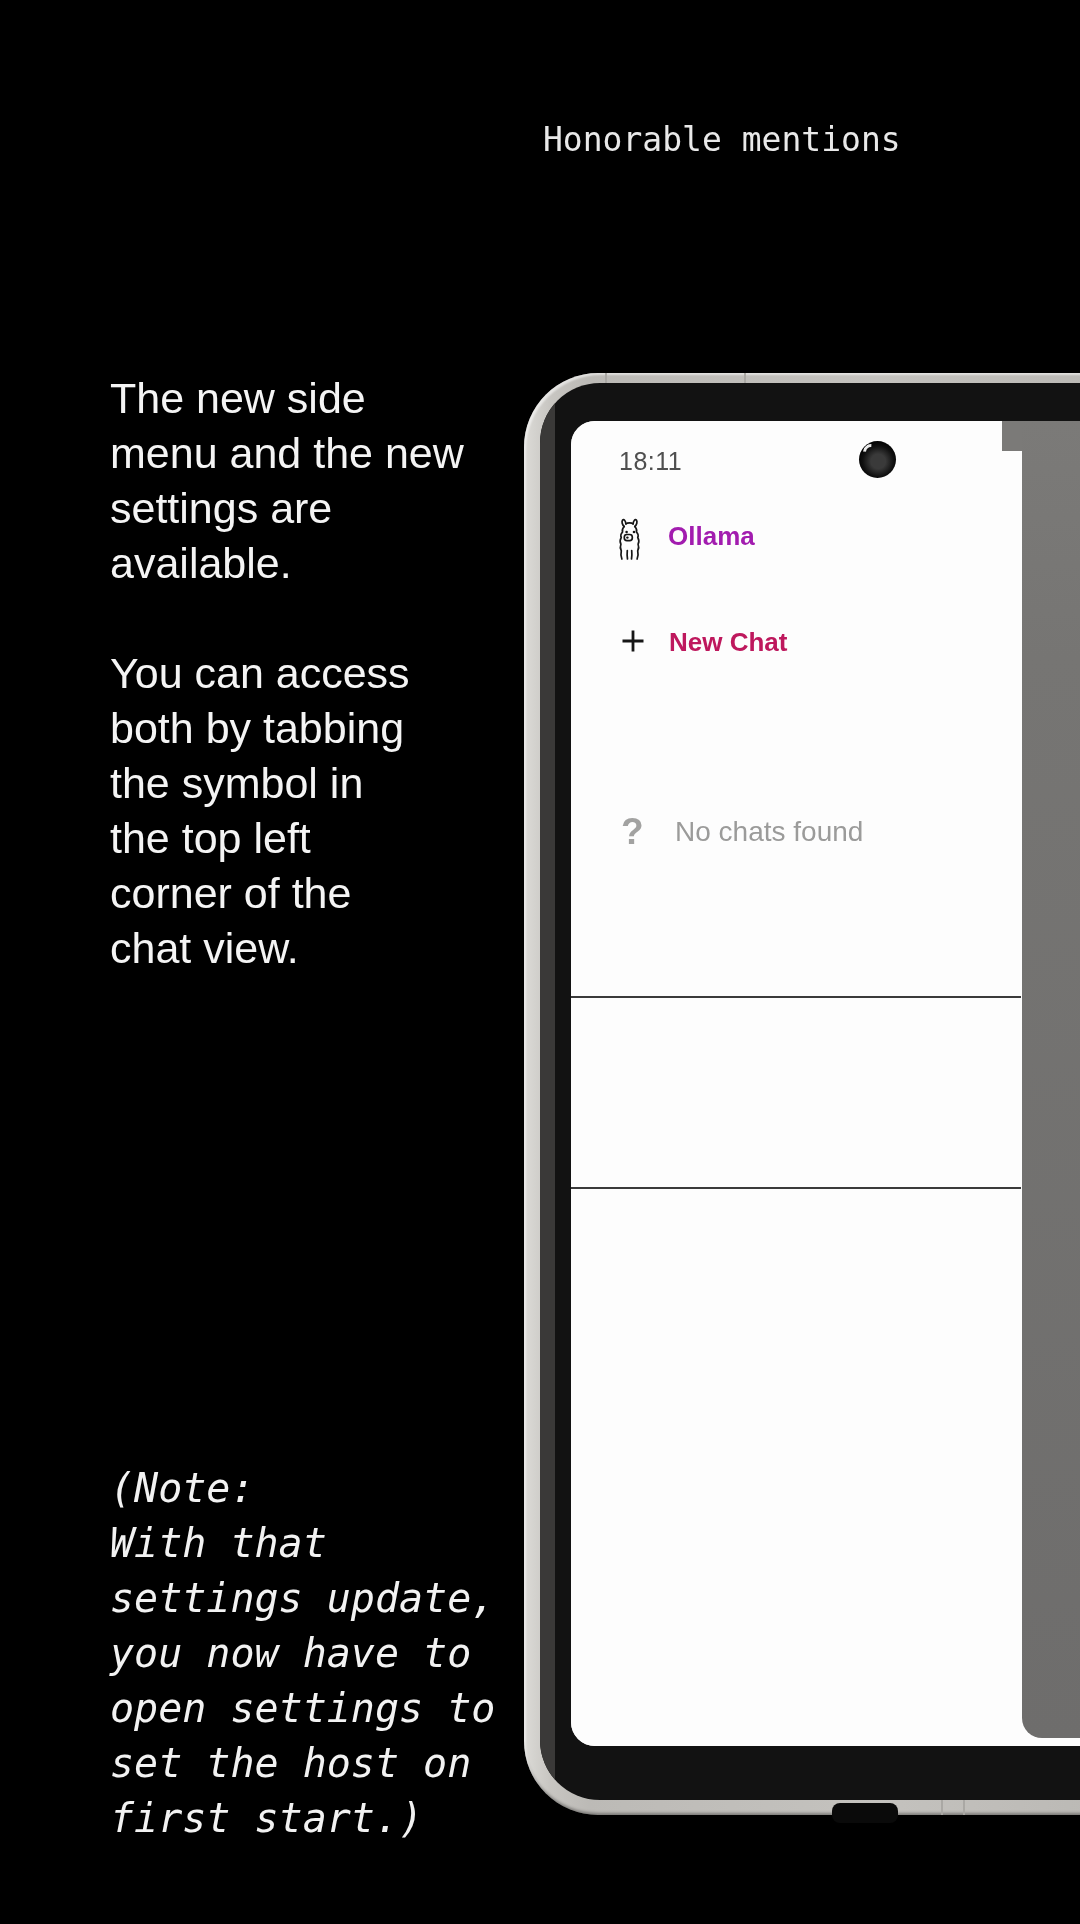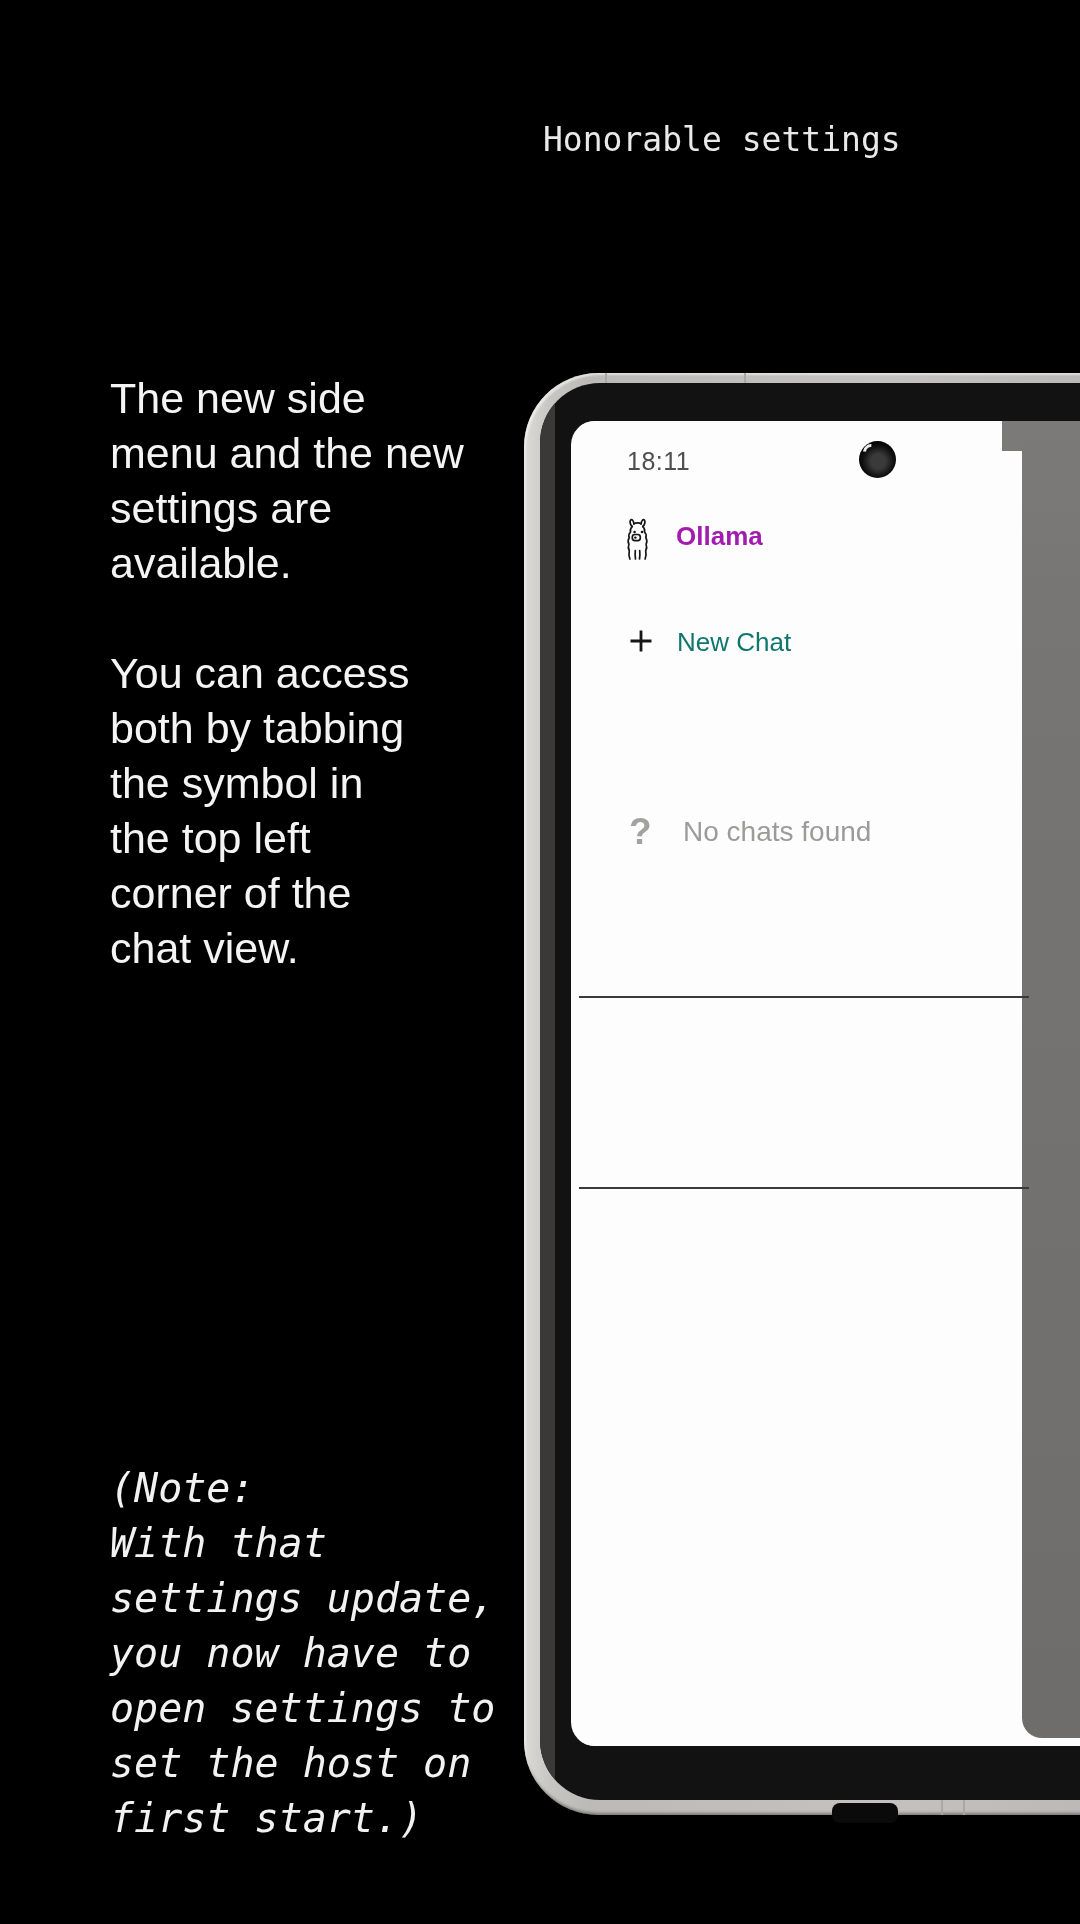--- a/index.html
+++ b/index.html
@@ -65,21 +65,21 @@
     background:linear-gradient(180deg,#7b7a78 0%,#767573 18%,#6e6d6c 100%);
     border-bottom-left-radius:20px;
     z-index:1;
   }
   .dim-corner-patch{
     position:absolute;left:431px;top:0;width:20px;height:30px;
     background:#7b7a78;z-index:1;
   }
   
   .drawer{
-    position:absolute;left:8px;top:0;width:398px;height:100%;
+    position:absolute;left:0;top:0;width:398px;height:100%;
     background:#fdfdfd;border-top-right-radius:18px;
     z-index:2;
   }
   .status-time{
     position:absolute;left:48px;top:26px;
     font-size:25px;line-height:28px;color:#4f4f4f;font-weight:500;
     letter-spacing:.5px;
   }
   .camera{
     position:absolute;left:288px;top:20px;width:37px;height:37px;
@@ -100,37 +100,37 @@
   .divider{position:absolute;left:0;width:450px;height:2px;background:#3a3a3a;}
   .divider-1{top:575px;}
   .divider-2{top:766px;}
   .menu-row{position:absolute;left:0;width:450px;height:60px;}
   .row-new-chat{top:191px;}
   .row-settings{top:275px;}
   .plus-icon{position:absolute;left:50px;top:17px;}
   .dns-icon{position:absolute;left:49px;top:17px;}
   .menu-label{
     position:absolute;left:98px;top:15px;
-    font-size:26px;line-height:30px;color:#0f766e;font-weight:400;
+    font-size:26px;line-height:30px;color:#be185d;font-weight:700;
   }
   .row-new-chat .plus-icon{top:198px - 0px;}
   .empty-row{position:absolute;left:0;top:380px;width:450px;height:62px;}
   .question-icon{
     position:absolute;left:50px;top:11px;
     font-size:37px;line-height:40px;color:#a2a2a1;font-weight:600;
   }
   .empty-label{
     position:absolute;left:104px;top:16px;
     font-size:28px;line-height:30px;color:#9b9b9a;font-weight:400;
   }
 </style>
 </head>
 <body>
 
-<div class="promo-title">Honorable settings</div>
+<div class="promo-title">Honorable mentions</div>
 <div class="promo-body">The new side
 menu and the new
 settings are
 available.
 
 You can access
 both by tabbing
 the symbol in
 the top left
 corner of the

